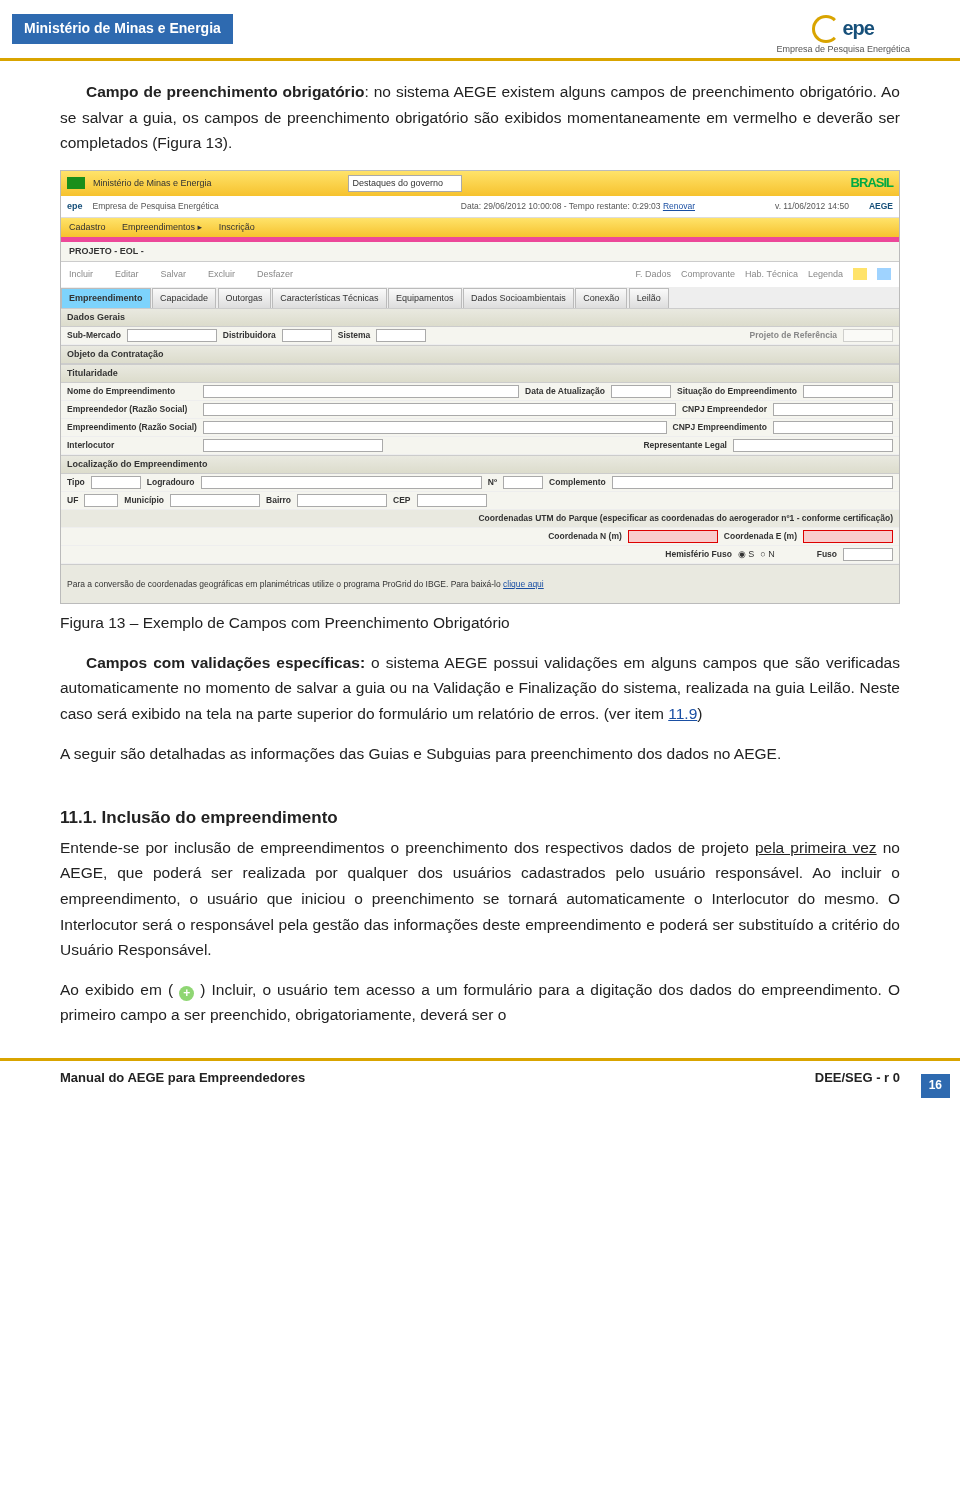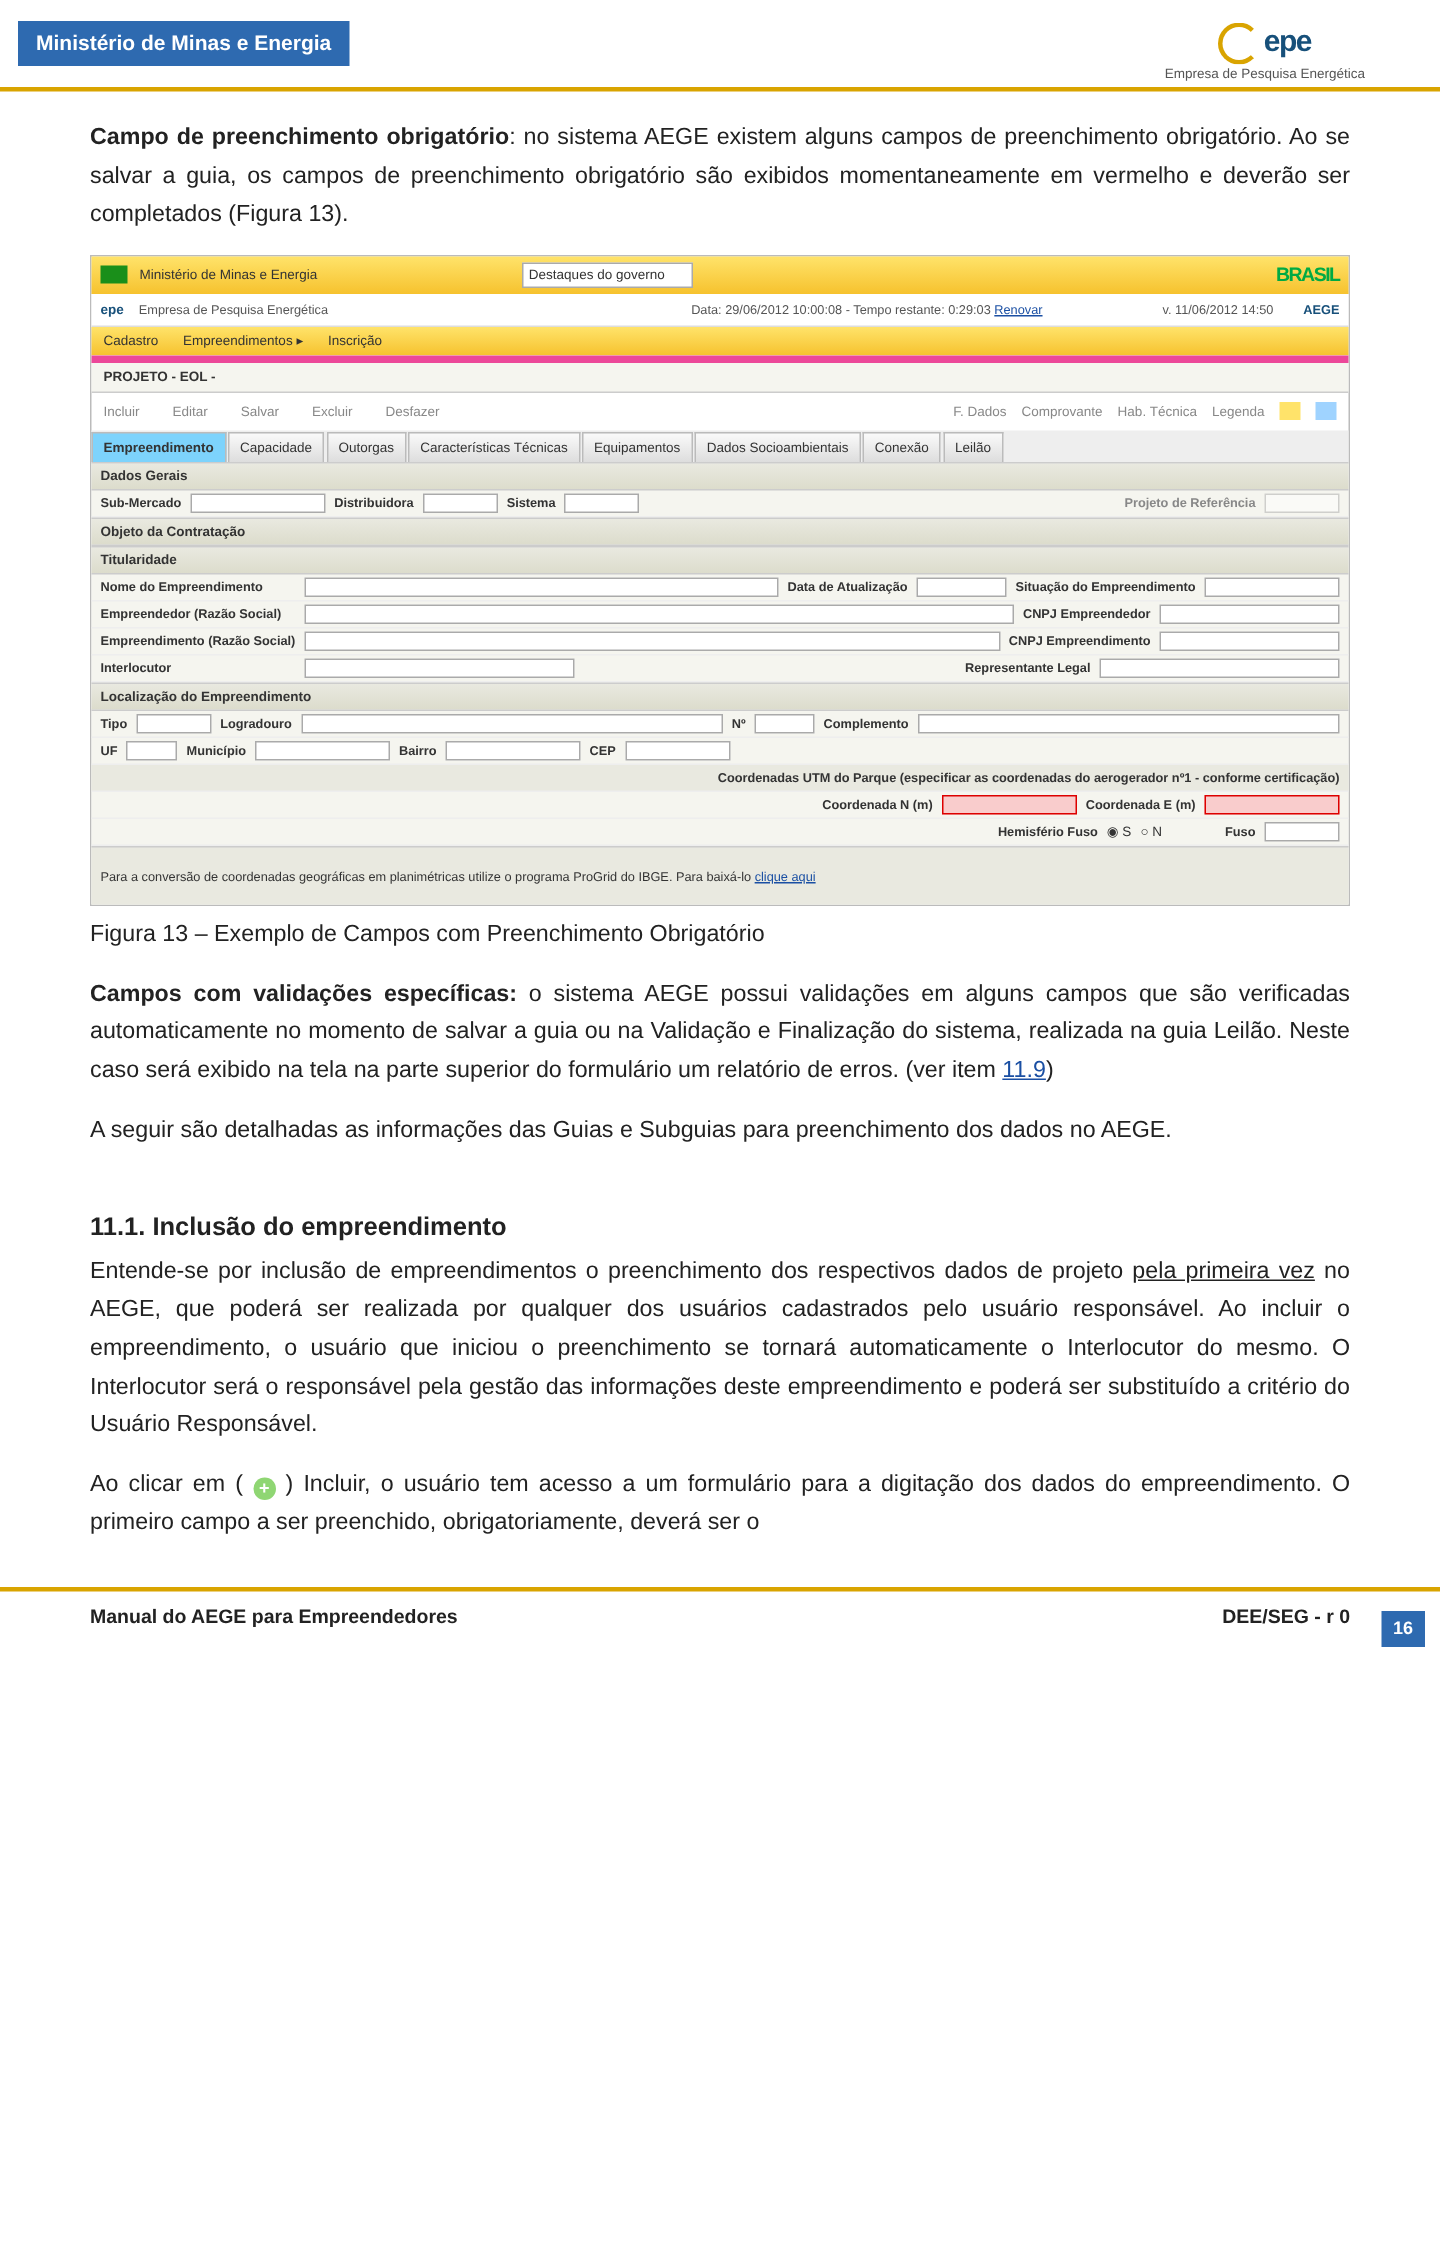--- a/index.html
+++ b/index.html
@@ -7,21 +7,21 @@
   .page { padding: 0 60px 40px 60px; position: relative; }
   .top-band { height: 14px; background: #fff; }
   .header-row { display: flex; align-items: flex-start; justify-content: space-between; margin-bottom: 2px; }
   .ministry-tab { background: #2e6ab0; color: #fff; font-weight: bold; font-size: 14px; padding: 4px 12px 6px 12px; display: inline-block; margin-left: -48px; }
   .logo-box { text-align: center; font-size: 9px; color: #555; margin-right: -10px; }
   .logo-epe { display:flex; align-items:center; gap:2px; justify-content:center; }
   .logo-c { width:28px; height:28px; border:3px solid #d9a400; border-right-color:transparent; border-radius:50%; display:inline-block; }
   .logo-t { color:#17507a; font-weight:bold; font-size:20px; letter-spacing:-1px; }
   .hr-gold { height:3px; background:#d9a400; margin: 0 -60px 18px -60px; }
   .content p { margin: 0 0 14px 0; text-align: justify; font-size: 15.5px; line-height:1.65; }
-  .content .bold-lead { font-weight: bold; }
+  .content .bold-lead { font-weight: bold; margin-left: 26px; }
   .caption { text-align:center; font-size:13px; margin: 10px 0 30px 0; }
   .sec-heading { font-weight:bold; font-size:17px; margin: 40px 0 4px 0; }
   .u { text-decoration: underline; }
   .link { color:#1a4fa3; text-decoration:underline; }
   .add-icon { display:inline-block; width:15px; height:15px; border-radius:50%; background:#8fd673; color:#fff; font-size:12px; line-height:14px; text-align:center; vertical-align: -2px; font-weight:bold; }
   .page-num-box { position:absolute; right:10px; bottom:40px; background:#2e6ab0; color:#fff; font-weight:bold; font-size:12px; padding:3px 8px; }
   .footer-rule { height:3px; background:#d9a400; margin: 30px -60px 6px -60px; }
   .footer-row { display:flex; justify-content:space-between; font-weight:bold; font-size:13px; padding: 2px 0 10px 0; }
 
   
@@ -224,21 +224,21 @@
 
     <p>A seguir são detalhadas as informações das Guias e Subguias para preenchimento dos dados no AEGE.</p>
 
     <div class="sec-heading">11.1. Inclusão do empreendimento</div>
 
     <p>
       <span>Entende-se por inclusão de empreendimentos o preenchimento dos respectivos dados de projeto </span><span class="u">pela primeira vez</span><span> no AEGE, que poderá ser realizada por qualquer dos usuários cadastrados pelo usuário responsável. Ao incluir o empreendimento, o usuário que iniciou o preenchimento se tornará automaticamente o Interlocutor do mesmo. O Interlocutor será o responsável pela gestão das informações deste empreendimento e poderá ser substituído a critério do Usuário Responsável.</span>
     </p>
 
     <p>
-      <span>Ao clicar em ( </span><span class="add-icon">+</span><span> ) Incluir, o usuário tem acesso a um formulário para a digitação dos dados do empreendimento. O primeiro campo a ser preenchido, obrigatoriamente, deverá ser o</span>
+      <span>Ao exibido em ( </span><span class="add-icon">+</span><span> ) Incluir, o usuário tem acesso a um formulário para a digitação dos dados do empreendimento. O primeiro campo a ser preenchido, obrigatoriamente, deverá ser o</span>
     </p>
   </div>
 
   <div class="page-num-box">16</div>
   <div class="footer-rule"></div>
   <div class="footer-row">
     <span>Manual do AEGE para Empreendedores</span>
     <span>DEE/SEG - r 0</span>
   </div>
 </div>

